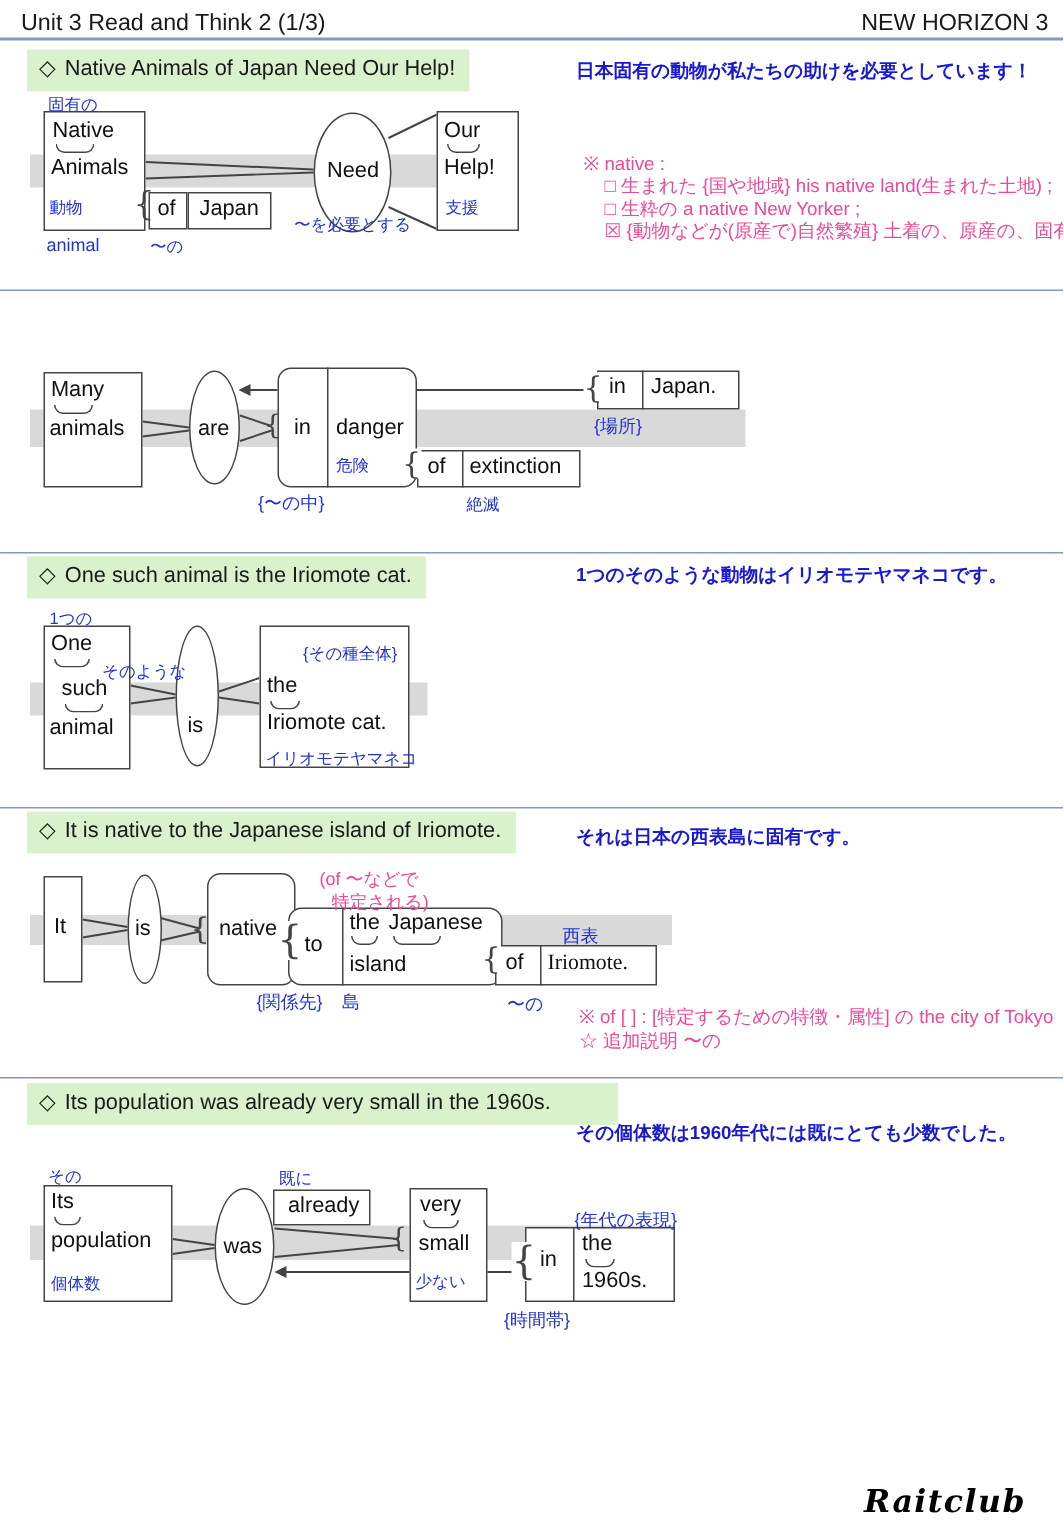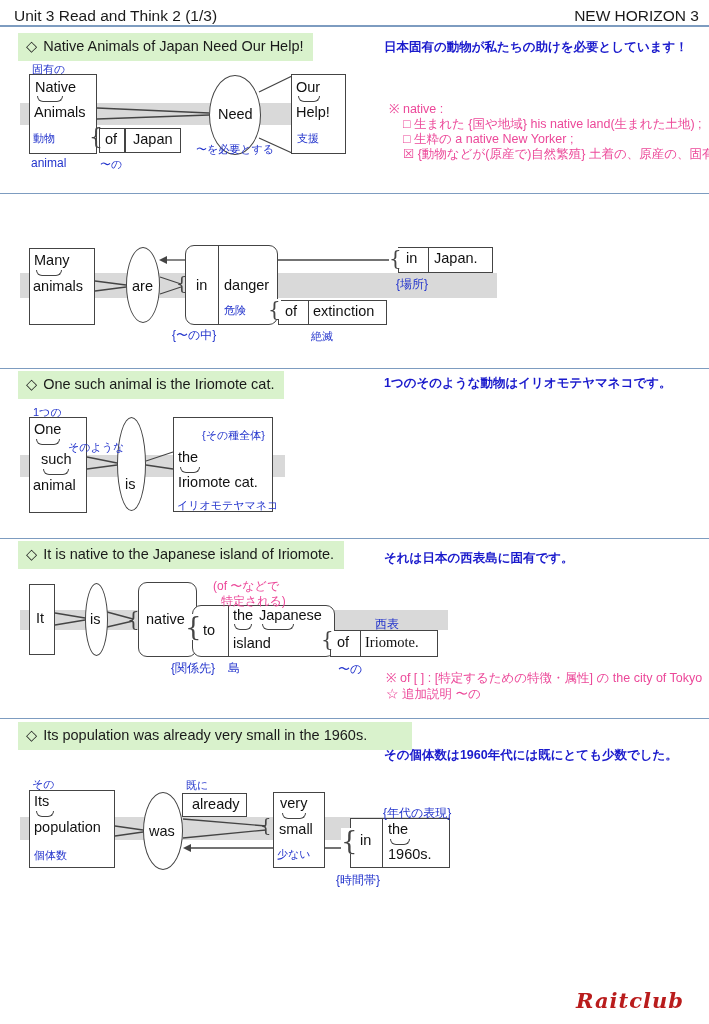--- a/index.html
+++ b/index.html
@@ -19,21 +19,21 @@
   .ell{position:absolute;border:1.4px solid #444;border-radius:50%;background:#fff;box-sizing:border-box;z-index:2;}
   .cl{position:absolute;border-left:1.4px solid #444;z-index:2;}
   .w{position:absolute;font-size:14.5px;color:#111;white-space:nowrap;z-index:3;}
   .g{position:absolute;font-size:11px;color:#2233cc;white-space:nowrap;z-index:3;}
   .n{position:absolute;font-size:12.5px;color:#ec4899;white-space:nowrap;z-index:3;text-align:center;}
   .ub{position:absolute;height:5px;border:1.2px solid #444;border-top:none;
       border-radius:0 0 7px 7px;z-index:3;}
   .brc{position:absolute;color:#444;line-height:1;z-index:3;font-family:"DejaVu Serif",serif;}
   .mask{background:#fff;}
   svg.lines{position:absolute;left:0;top:0;z-index:1;}
-  .logo{position:absolute;left:576px;top:988px;color:#b91c1c;font-family:"DejaVu Serif",serif;
+  .logo{position:absolute;left:576px;top:988px;color:#000000;font-family:"DejaVu Serif",serif;
         font-style:italic;font-weight:bold;font-size:21px;letter-spacing:1px;z-index:3;}
 </style>
 </head>
 <body>
 
 <div id="page">
 
   <div class="hdr" style="left:14px;top:7px;">Unit 3 Read and Think 2 (1/3)</div>
   <div class="hdr" style="right:10px;top:7px;">NEW HORIZON 3</div>
   <div class="sep" style="top:25px;border-top-width:2px;"></div>

